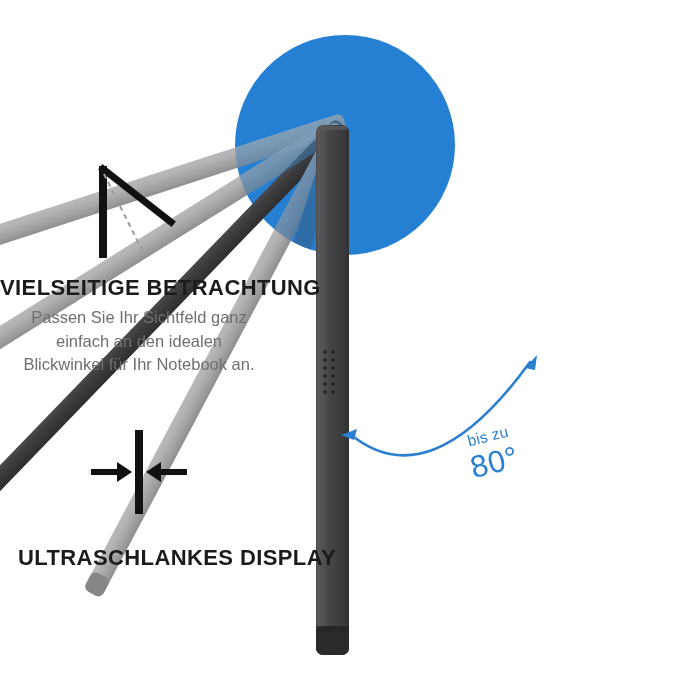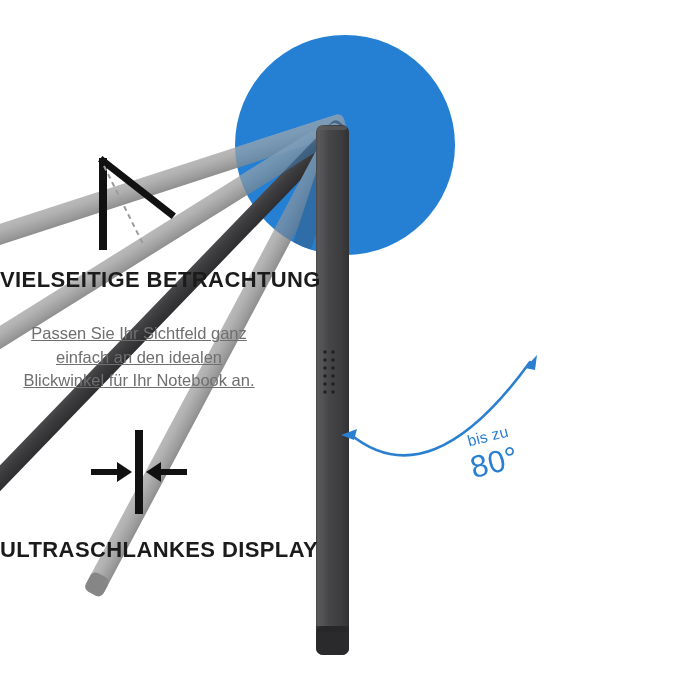--- a/index.html
+++ b/index.html
@@ -46,34 +46,33 @@
     margin: 0;
     padding: 0;
     color: #1b1b1b;
     font-size: 22px;
     font-weight: bold;
     letter-spacing: 0.4px;
     line-height: 1.1;
     white-space: nowrap;
   }
   .feature-body {
-    margin: 30px auto 0 auto;
+    margin: 6px auto 0 auto;
     padding: 0 14px;
     color: #6f6f6f;
     font-size: 16.5px;
     font-weight: normal;
     line-height: 1.42;
-    text-decoration: underline;
-  }
-
-  #feature-viewing  { top: 152px; text-align: center; }
+  }
+
+  #feature-viewing  { top: 160px; text-align: center; }
   #feature-slim     { top: 420px; }
 
   #feature-viewing .feature-title { margin-top: 12px; }
-  #feature-slim   .feature-title  { margin-top: 14px; }
+  #feature-slim   .feature-title  { margin-top: 22px; padding-left: 18px; }
 
   
   #angle-callout {
     position: absolute;
     left: 432px;
     top: 428px;
     width: 120px;
     text-align: center;
     color: #2b7fd0;
     transform: rotate(-14deg);

